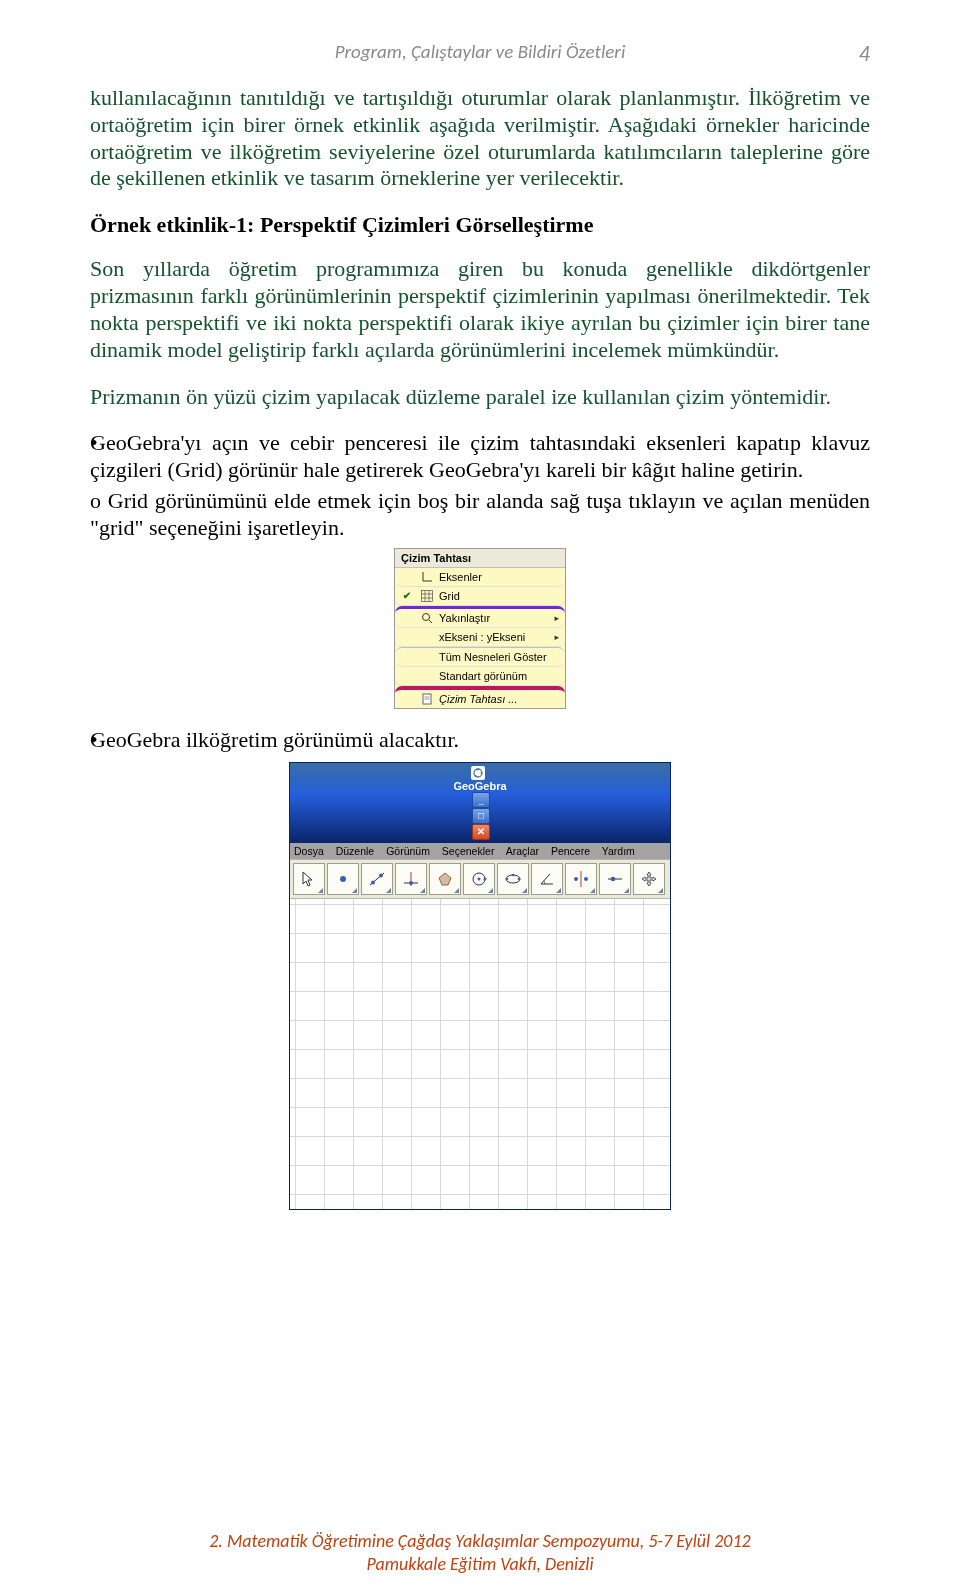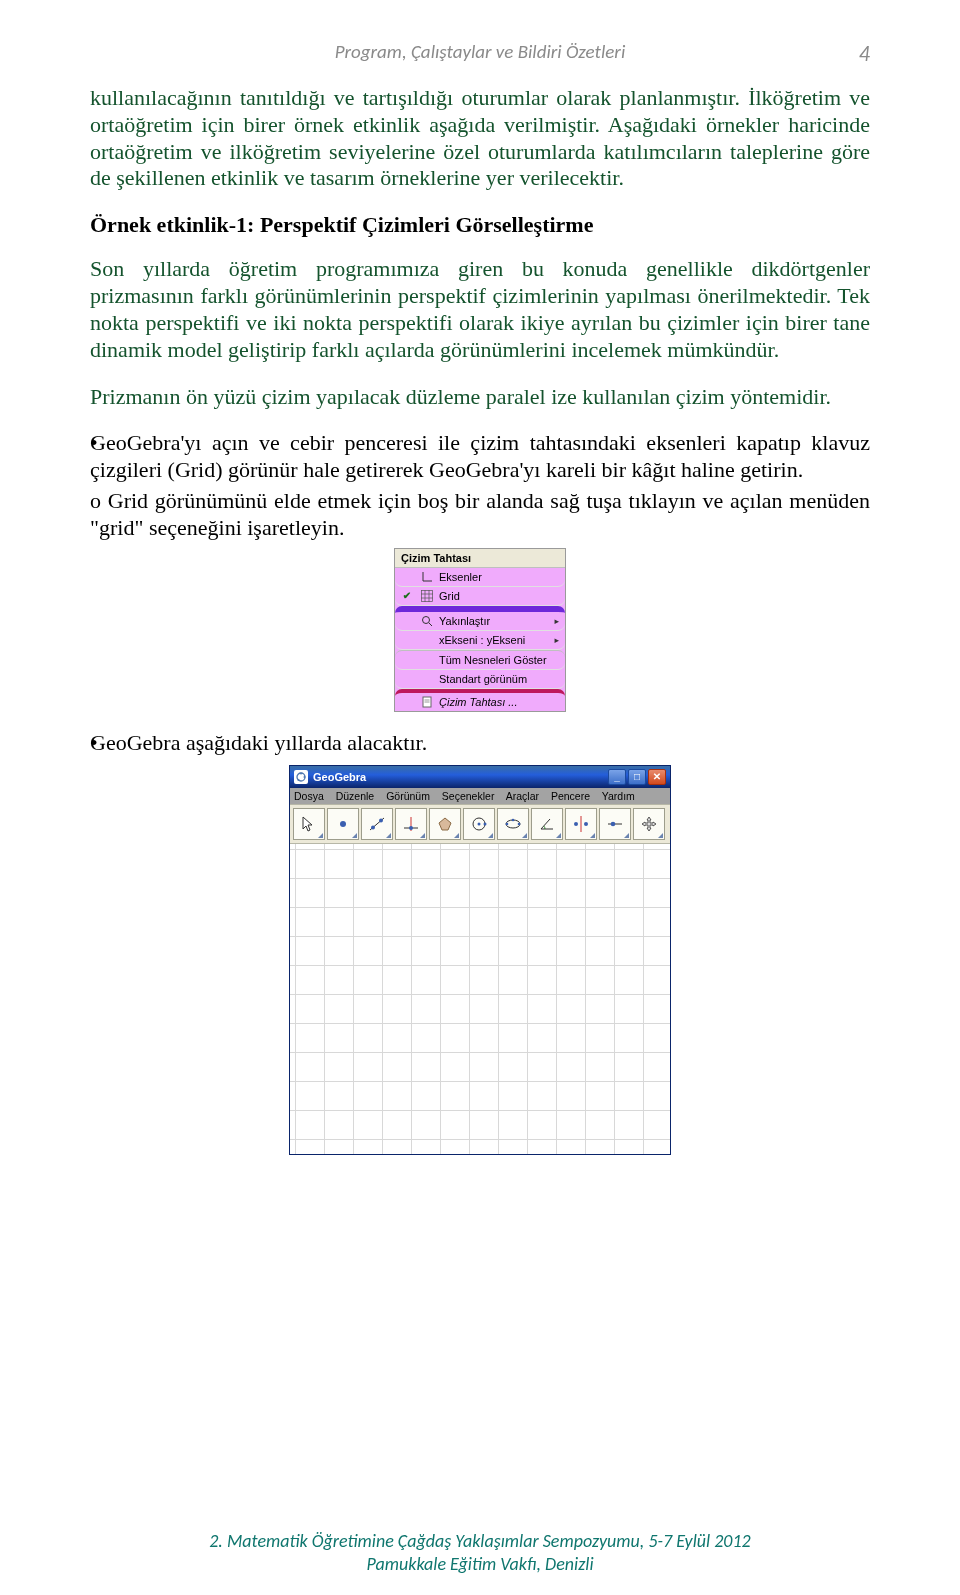--- a/index.html
+++ b/index.html
@@ -64,21 +64,21 @@
     margin: 0 0 6px 0;
   }
   
   .ctx-menu-wrap {
     text-align: center;
     margin: 6px 0 18px 0;
   }
   .ctx-menu {
     display: inline-block;
     width: 170px;
-    background: #f0abfc;
+    background: #fef9c3;
     border: 1px solid #9a9a9a;
     text-align: left;
     font-family: Tahoma, Arial, sans-serif;
     font-size: 11px;
   }
   .ctx-title {
     background: #ece9d8;
     border-bottom: 1px solid #bfbfbf;
     padding: 3px 6px;
     font-weight: bold;
@@ -128,20 +128,21 @@
     font-family: Tahoma, Arial, sans-serif;
     font-size: 11px;
   }
   .gg-titlebar {
     background: linear-gradient(to bottom, #3a6ea5, #245edb 40%, #0a246a);
     color: #fff;
     padding: 3px 4px;
     display: flex;
     align-items: center;
     font-weight: bold;
+    flex-direction: column;
   }
   .gg-titlebar .logo {
     width: 14px; height: 14px;
     background: #fff;
     border-radius: 2px;
     margin-right: 5px;
     display: inline-flex;
     align-items: center;
     justify-content: center;
   }
@@ -199,21 +200,21 @@
       linear-gradient(#d8d8d8 1px, transparent 1px),
       linear-gradient(90deg, #d8d8d8 1px, transparent 1px);
     background-size: 29px 29px;
     background-position: 5px 5px;
   }
   .footer {
     position: absolute;
     bottom: 20px;
     left: 0; right: 0;
     text-align: center;
-    color: #0f766e;
+    color: #c2410c;
     font-style: italic;
     font-family: Calibri, Arial, sans-serif;
     font-size: 18px;
     line-height: 1.25;
   }
 </style>
 </head>
 <body>
 <div class="page">
 
@@ -259,21 +260,21 @@
           <rect x="0.5" y="0.5" width="11" height="11" fill="none" stroke="#555" stroke-width="0.7"></rect>
           <line x1="4" y1="0" x2="4" y2="12" stroke="#555" stroke-width="0.7"></line>
           <line x1="8" y1="0" x2="8" y2="12" stroke="#555" stroke-width="0.7"></line>
           <line x1="0" y1="4" x2="12" y2="4" stroke="#555" stroke-width="0.7"></line>
           <line x1="0" y1="8" x2="12" y2="8" stroke="#555" stroke-width="0.7"></line>
         </svg>
       </span>
       <span>Grid</span>
     </div>
 
-    <div class="ctx-row" style="border-top:6px solid #6d28d9;text-align:right;">
+    <div class="ctx-row" style="border-top:3px solid #6d28d9;text-align:right;">
       <span class="ctx-icon"></span>
       <span class="ctx-icon ctx-mag-icon">
         <svg width="12" height="12">
               <circle cx="5" cy="5" r="3.5" fill="none" stroke="#333"></circle>
               <line x1="8" y1="8" x2="11" y2="11" stroke="#333"></line>
             </svg>
       </span>
       <span>Yakınlaştır</span>
       <span class="ctx-arrow">▸</span>
     </div>
@@ -305,21 +306,21 @@
               <line x1="3.5" y1="4" x2="8.5" y2="4" stroke="#999"></line>
               <line x1="3.5" y1="6" x2="8.5" y2="6" stroke="#999"></line>
             </svg>
       </span>
       <span>Çizim Tahtası ...</span>
     </div>
   </div>
 </div>
 
 <p class="list-item">
-  <span class="bullet-dot">•&nbsp;</span><span>GeoGebra aşağıdaki yıllarda alacaktır.</span>
+  <span class="bullet-dot">•&nbsp;</span><span>GeoGebra ilköğretim görünümü alacaktır.</span>
 </p>
 
 <div class="gg-wrap">
   <div class="gg-window">
     <div class="gg-titlebar">
       <span class="logo">
         <svg width="10" height="10">
               <circle cx="5" cy="5" r="4" fill="none" stroke="#5078b0" stroke-width="1.3"></circle>
               <circle cx="5" cy="1.5" r="1" fill="#5078b0"></circle>
               <circle cx="8.5" cy="5" r="1" fill="#5078b0"></circle>

